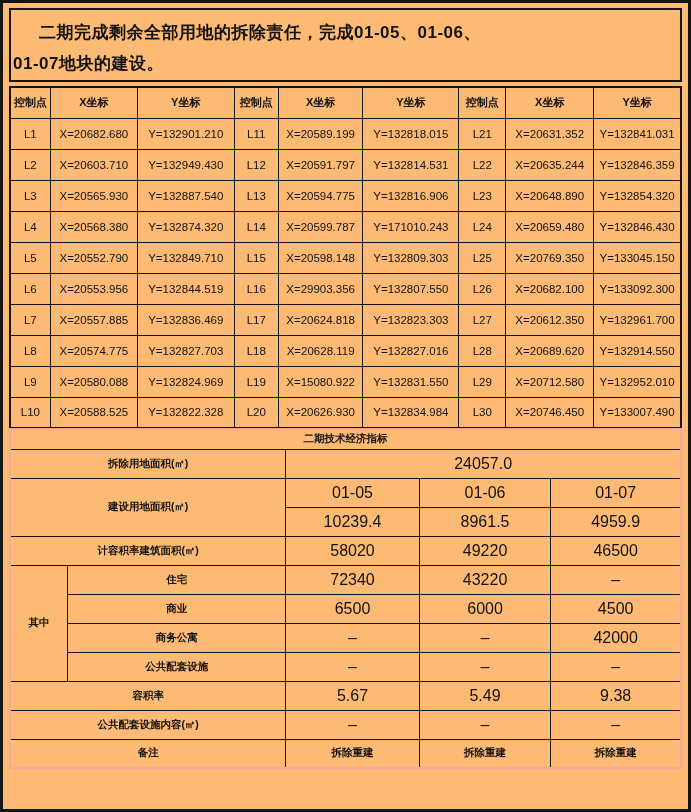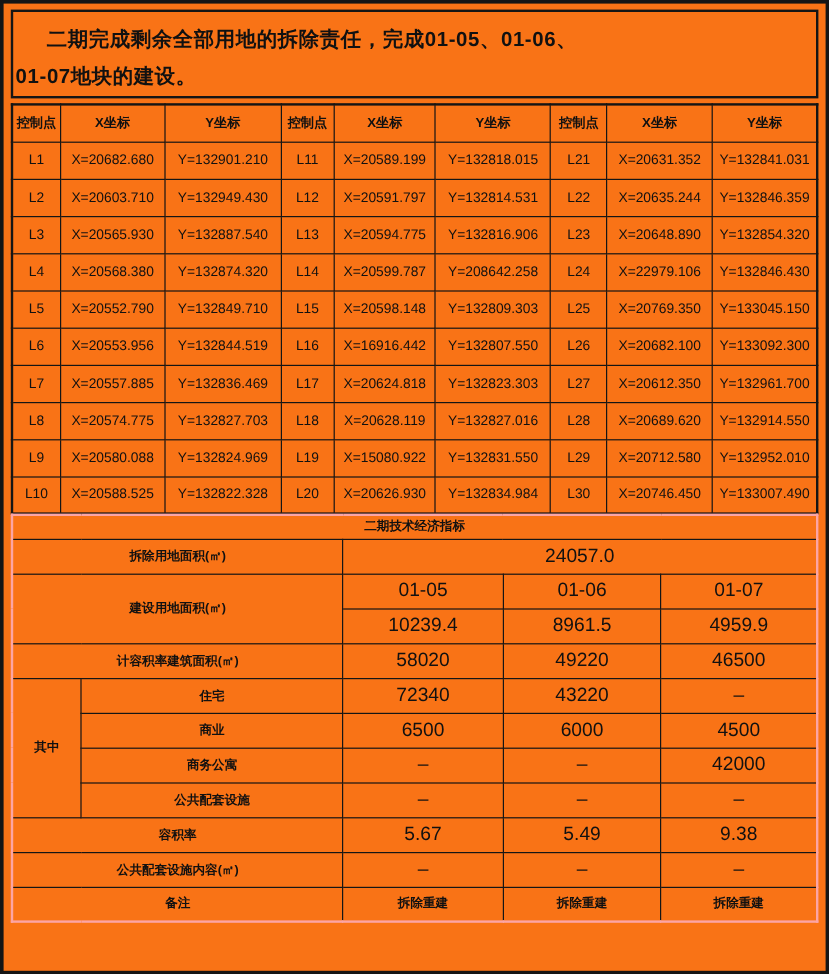--- a/index.html
+++ b/index.html
@@ -1,18 +1,18 @@
 <!DOCTYPE html>
 <html><head>
 <meta charset="utf-8">
 <style>
   html,body{margin:0;padding:0;background:#4a4a4a;}
   .page{
     position:relative;width:691px;height:812px;box-sizing:border-box;
-    background:#f97316;border:3px solid #151515;
+    background:#fdba74;border:3px solid #151515;
     padding:5px 6px 0 6px;
     font-family:"Liberation Sans","DejaVu Sans",sans-serif;color:#111;
   }
   
   .note-box{
     box-sizing:border-box;border:2px solid #151515;height:74px;
     padding:7px 6px 0 2px;margin-bottom:4px;
     font-size:17px;font-weight:bold;line-height:1.85;letter-spacing:.5px;
     overflow:hidden;white-space:nowrap;
   }
@@ -102,42 +102,42 @@
         <td>L23</td>
         <td>X=20648.890</td>
         <td>Y=132854.320</td>
       </tr>
       <tr>
         <td>L4</td>
         <td>X=20568.380</td>
         <td>Y=132874.320</td>
         <td>L14</td>
         <td>X=20599.787</td>
-        <td>Y=208642.258</td>
+        <td>Y=171010.243</td>
         <td>L24</td>
-        <td>X=22979.106</td>
+        <td>X=20659.480</td>
         <td>Y=132846.430</td>
       </tr>
       <tr>
         <td>L5</td>
         <td>X=20552.790</td>
         <td>Y=132849.710</td>
         <td>L15</td>
         <td>X=20598.148</td>
         <td>Y=132809.303</td>
         <td>L25</td>
         <td>X=20769.350</td>
         <td>Y=133045.150</td>
       </tr>
       <tr>
         <td>L6</td>
         <td>X=20553.956</td>
         <td>Y=132844.519</td>
         <td>L16</td>
-        <td>X=16916.442</td>
+        <td>X=29903.356</td>
         <td>Y=132807.550</td>
         <td>L26</td>
         <td>X=20682.100</td>
         <td>Y=133092.300</td>
       </tr>
       <tr>
         <td>L7</td>
         <td>X=20557.885</td>
         <td>Y=132836.469</td>
         <td>L17</td>

